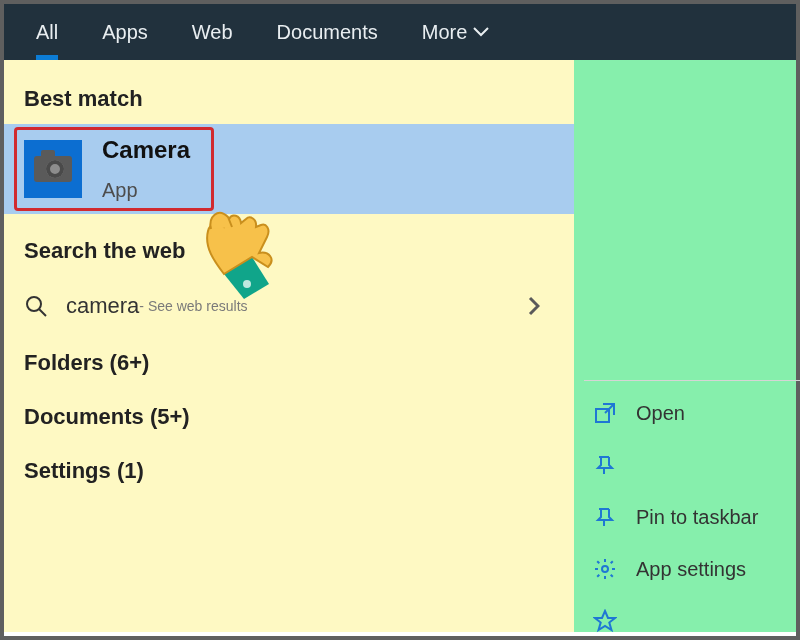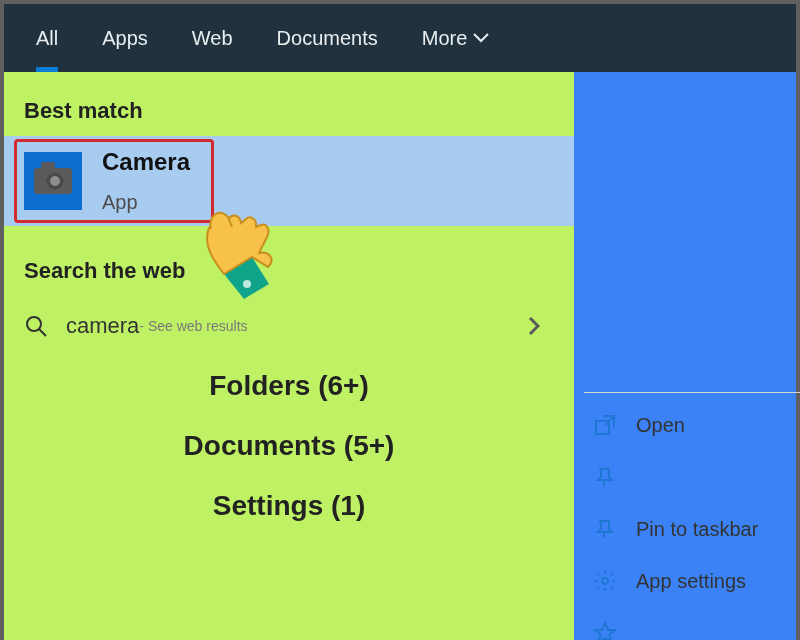--- a/index.html
+++ b/index.html
@@ -1,46 +1,46 @@
 <!DOCTYPE html>
 <html><head>
 <meta charset="utf-8">
 <style>
   * { box-sizing: border-box; margin: 0; padding: 0; font-family: "Segoe UI", Arial, sans-serif; }
   body { width: 800px; height: 640px; overflow: hidden; background:#fff; }
   .frame { width:800px; height:640px; border:4px solid #5f5f5f; position:relative; background:#fff; }
 
-  .tabbar { background:#21313d; height:68px; display:flex; align-items:stretch; padding-left:10px; }
+  .tabbar { background:#21313d; height:56px; display:flex; align-items:stretch; padding-left:10px; }
   .tab { color:#e9eef1; font-size:20px; display:flex; align-items:center; padding:0 22px; position:relative; cursor:pointer; }
   .tab.active::after { content:""; position:absolute; left:22px; right:22px; bottom:0; height:5px; background:#0c7cd5; }
   .more-chev { margin-left:6px; }
 
   .content { display:flex; height:calc(100% - 60px); }
-  .left { width:570px; background:#bef264; padding-top:18px; }
-  .right { width:calc(100% - 570px); background:#3b82f6; position:relative; }
+  .left { width:570px; background:#fef9c3; padding-top:18px; }
+  .right { width:calc(100% - 570px); background:#86efac; position:relative; }
 
   .section-hdr { font-size:22px; font-weight:700; color:#222; padding:8px 20px 12px 20px; }
 
   .result-row { background:#a8ccef; height:90px; display:flex; align-items:center; padding-left:20px; cursor:pointer; position:relative; }
   .highlight-box { position:absolute; left:10px; top:3px; width:200px; height:84px; border:3px solid #d12a2f; border-radius:4px; pointer-events:none; }
   .app-icon-tile { width:58px; height:58px; background:#0c6ed1; display:flex; align-items:center; justify-content:center; }
   .camera-body { width:38px; height:26px; background:#5a5a5a; border-radius:3px; position:relative; }
   .camera-body::before { content:""; position:absolute; top:-6px; left:7px; width:14px; height:8px; background:#5a5a5a; border-radius:2px 2px 0 0; }
   .camera-body::after { content:""; position:absolute; top:4px; left:12px; width:18px; height:18px; border-radius:50%; background:#8d8d8d; box-shadow: inset 0 0 0 4px #4a4a4a; }
   .app-text { margin-left:20px; }
   .app-title { font-size:24px; font-weight:700; color:#111; }
   .app-sub { font-size:20px; color:#4d4d4d; margin-top:15px; }
 
   .web-row { display:flex; align-items:center; height:60px; padding:0 20px; cursor:pointer; }
   .search-icon { width:24px; height:24px; display:inline-block; margin-right:18px; }
   .web-term { font-size:22px; color:#333; }
   .web-hint { font-size:14px; color:#7a7a7a; }
   .chevron { margin-left:auto; font-size:22px; color:#5a5a5a; padding-right:14px; }
 
-  .cat-row { font-size:28px; font-weight:700; color:#222; padding:14px 20px; cursor:pointer;text-align:center; }
+  .cat-row { font-size:22px; font-weight:700; color:#222; padding:14px 20px; cursor:pointer; }
 
   
   .actions { position:absolute; left:10px; top:320px; width:100%; }
   .divider { border-top:1px solid #d5d5d5; margin:0 0 6px 0; }
   .action { display:flex; align-items:center; height:52px; padding-left:8px; cursor:pointer; }
   .action .lbl { font-size:20px; color:#333; margin-left:18px; white-space:nowrap; }
   .a-icon { width:26px; height:26px; display:flex; align-items:center; justify-content:center; color:#1f77d4; }
   svg { display:block; }
 
   
@@ -75,21 +75,21 @@
         <div class="highlight-box"></div>
         <div class="app-icon-tile">
           <div class="camera-body"></div>
         </div>
         <div class="app-text">
           <div class="app-title">Camera</div>
           <div class="app-sub">App</div>
         </div>
       </div>
 
-      <div class="section-hdr" style="padding-top:32px;">Search the web</div>
+      <div class="section-hdr" style="padding-top:24px;">Search the web</div>
 
       <div class="web-row">
         <span class="search-icon">
           <svg width="24" height="24" viewBox="0 0 24 24">
               <circle cx="10" cy="10" r="7" stroke="#333" stroke-width="2" fill="none"></circle>
               <line x1="15" y1="15" x2="22" y2="22" stroke="#333" stroke-width="2"></line>
             </svg>
         </span>
         <span class="web-term">camera</span>
         <span class="web-hint"> - See web results</span>

